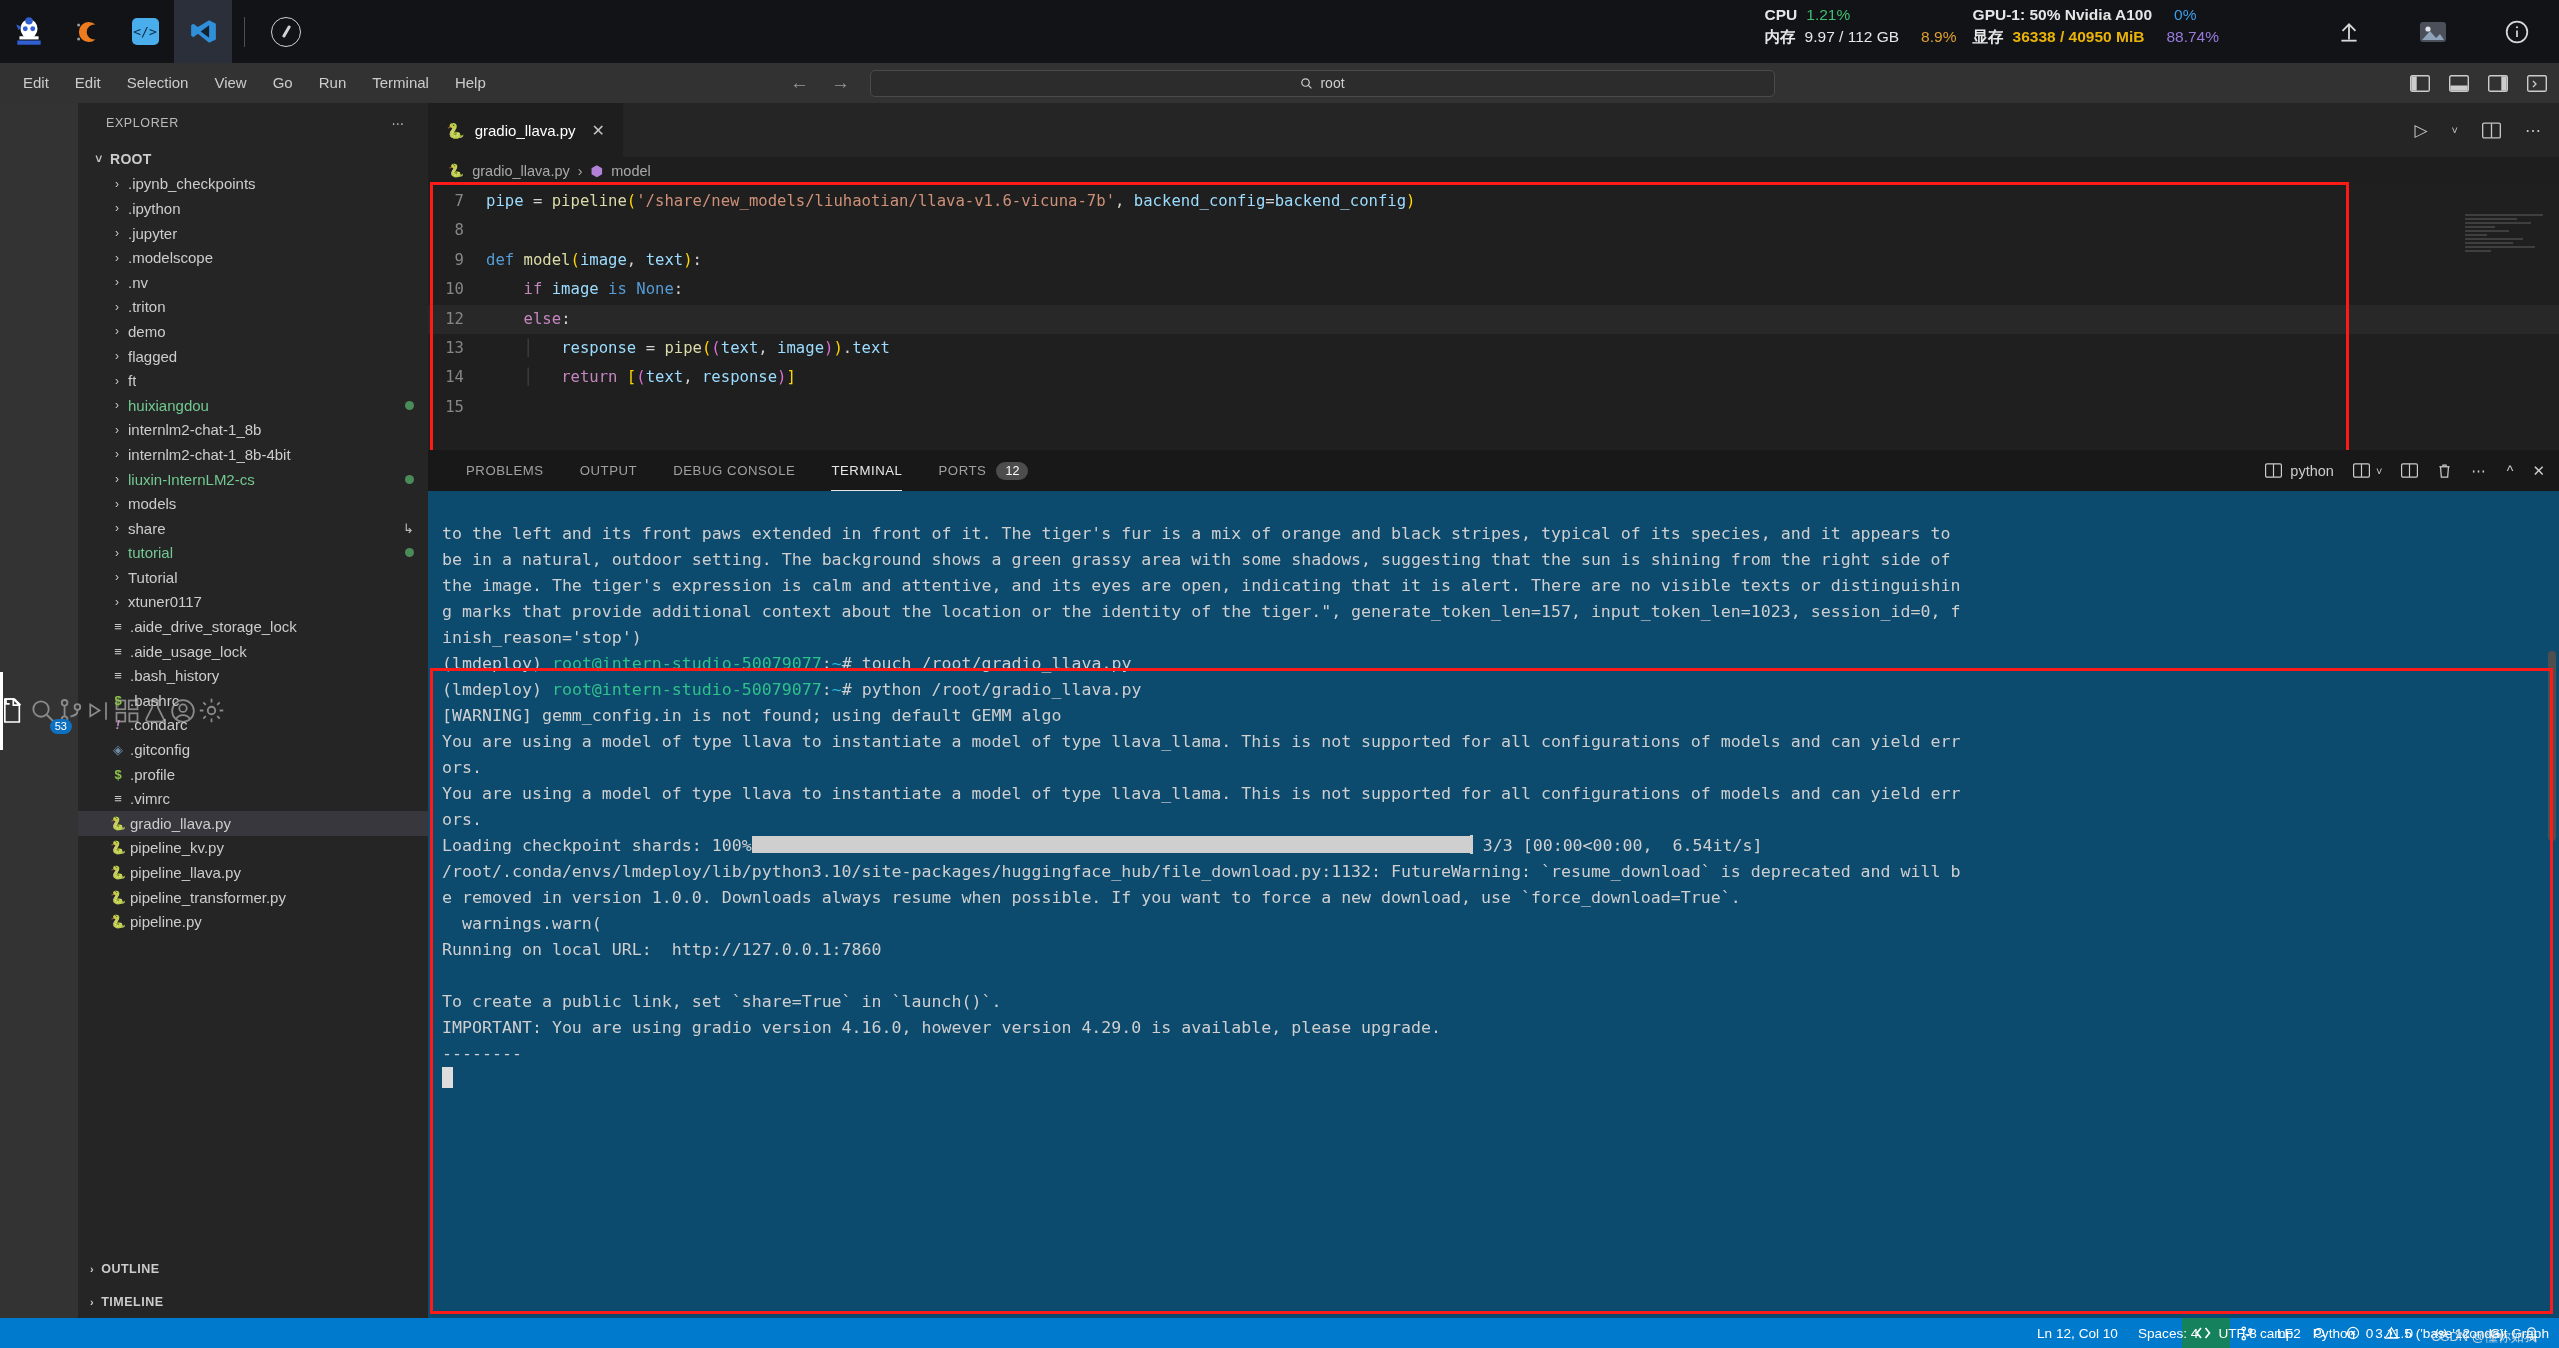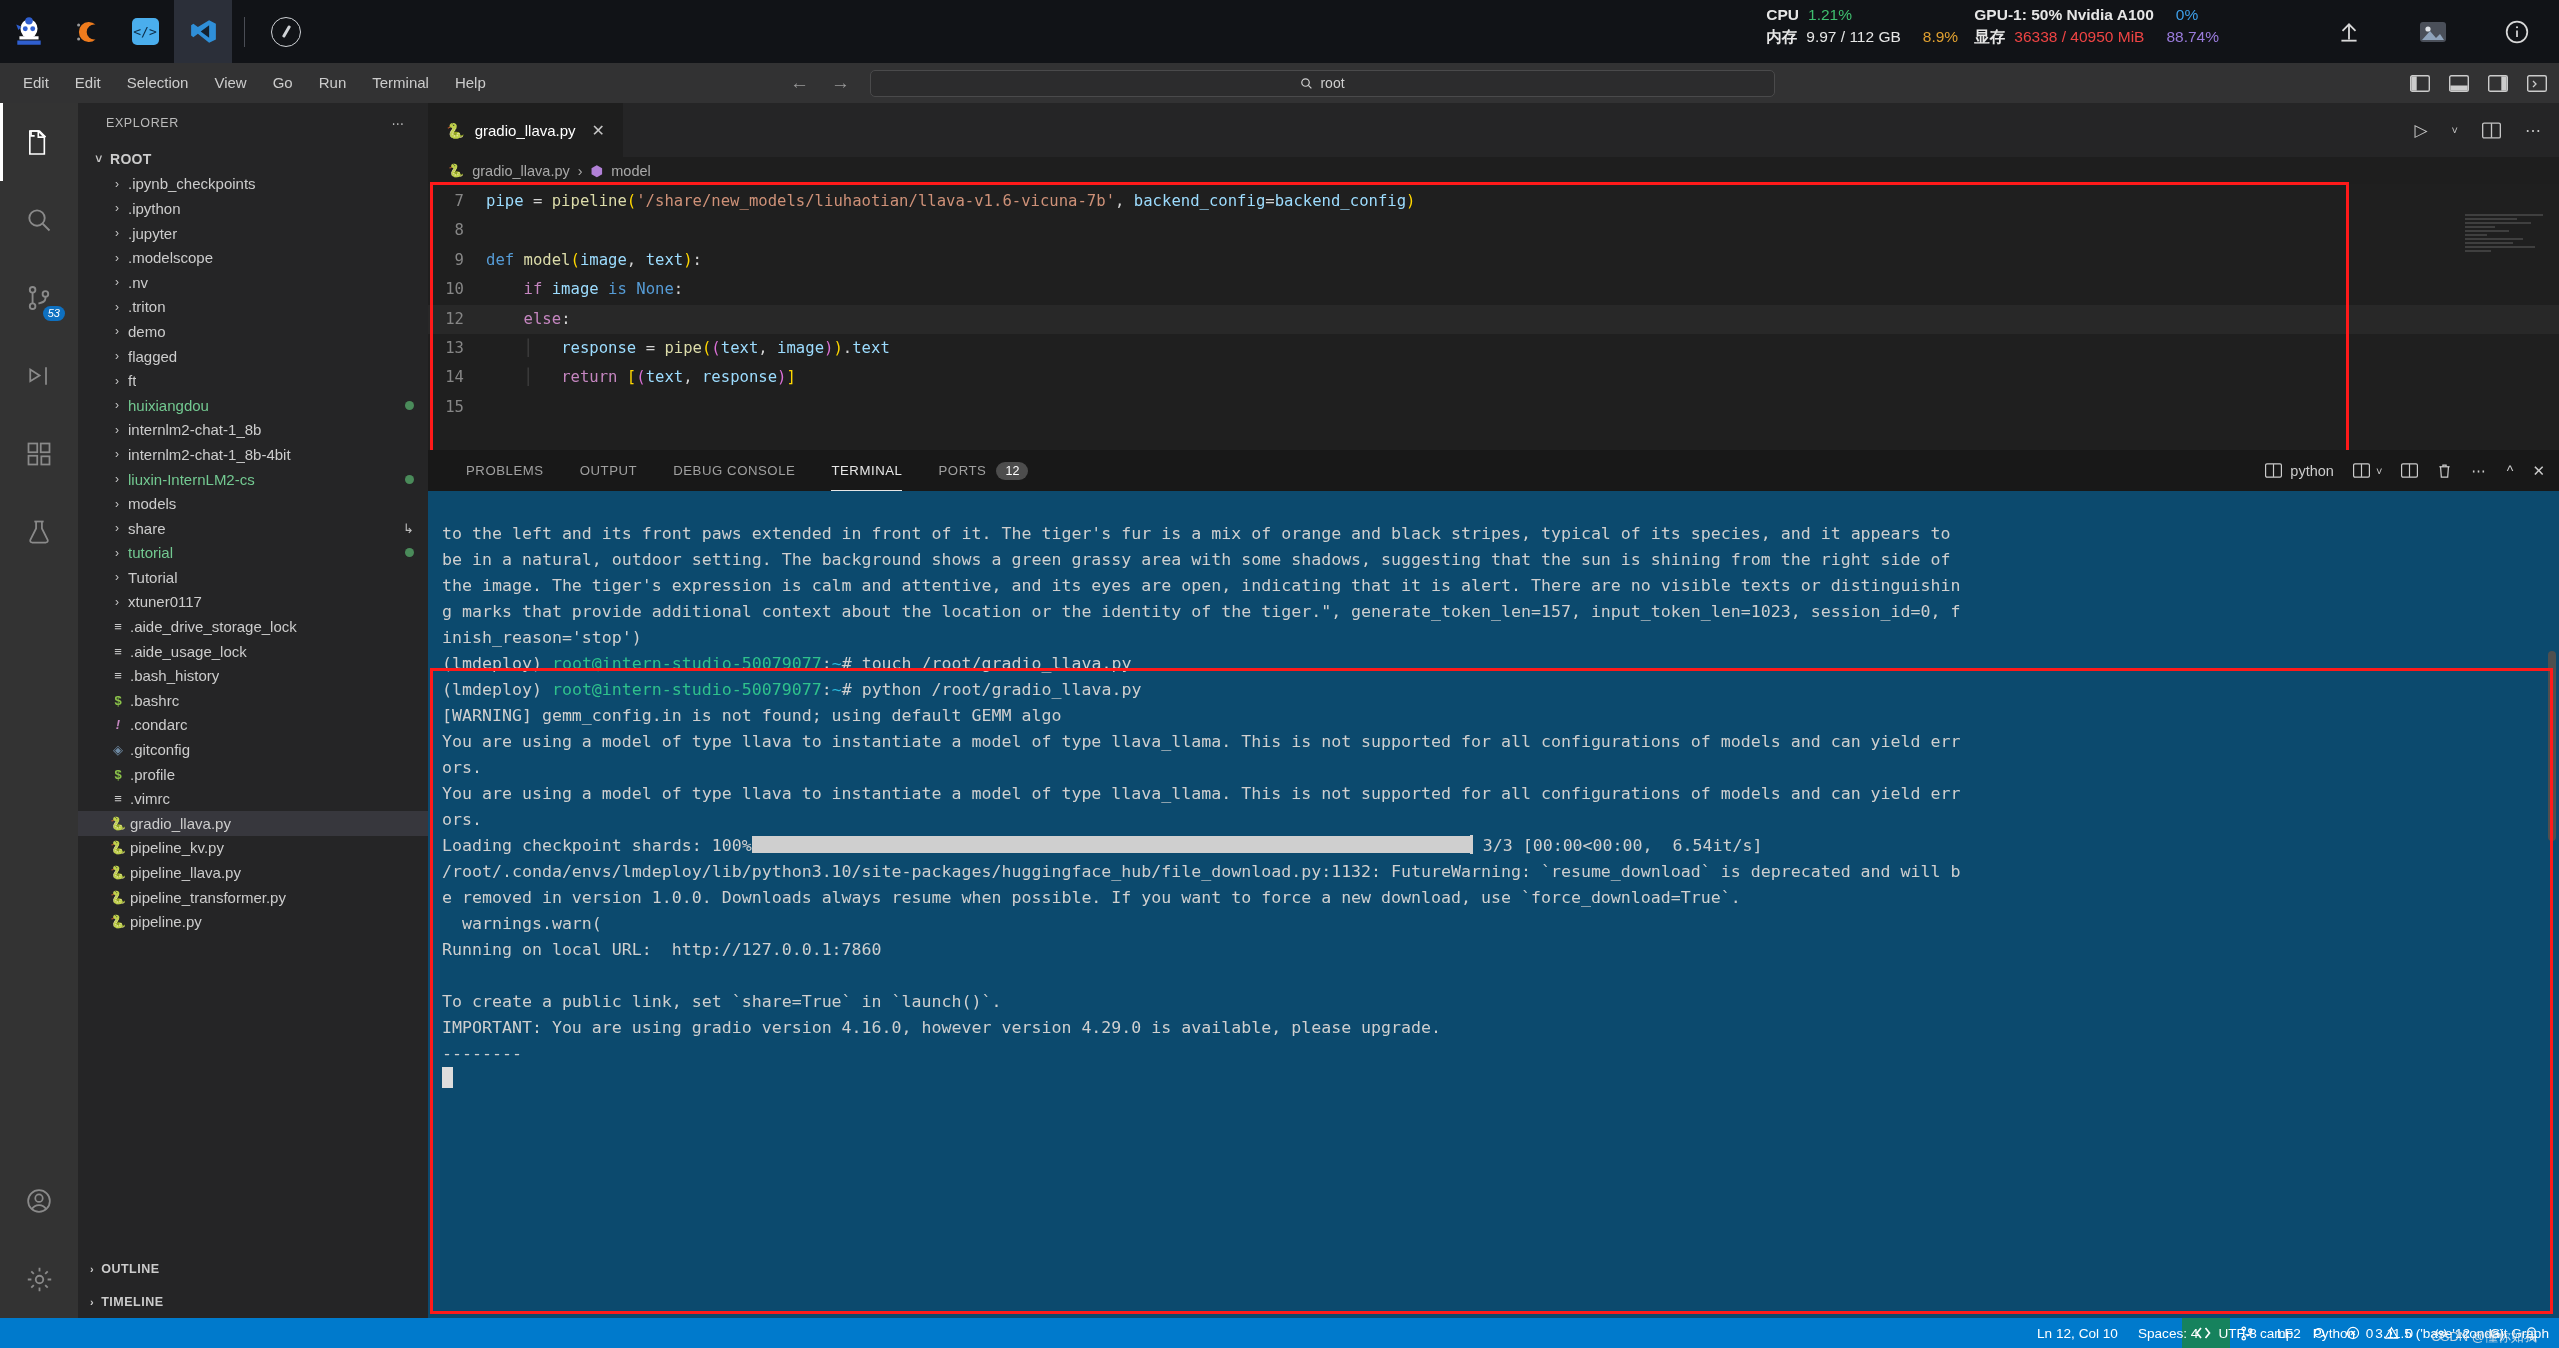--- a/index.html
+++ b/index.html
@@ -34,22 +34,22 @@
   .nav-arrows span { color:#9a9a9a; font-size:19px; }
   .searchbar { position:absolute; left:870px; width:905px; height:27px; background:#2c2c2d;
      border:1px solid #4a4a4b; border-radius:5px; display:flex; align-items:center;
      justify-content:center; gap:7px; font-size:14px; color:#cfcfcf; }
   .menubar-right { position:absolute; right:12px; display:flex; gap:19px; align-items:center; }
 
   
   .main { flex:1 1 auto; display:flex; min-height:0; }
 
   
-  .activitybar { width:78px; background:#333333; display:flex; flex-direction:column;
-     align-items:flex-end; flex:0 0 78px;font-style:italic; }
+  .activitybar { width:78px; background:#333333; display:flex; flex-direction:row;
+     align-items:center; flex:0 0 78px; }
   .ab-item { width:78px; height:78px; display:flex; align-items:center; justify-content:center;
      position:relative; color:#8a8a8a; }
   .ab-item.active { color:#ffffff; }
   .ab-item.active::before { content:""; position:absolute; left:0; top:0; bottom:0; width:3px; background:#ffffff; }
   .ab-badge { position:absolute; right:13px; bottom:16px; background:#0e70c0; color:#fff;
      font-size:11px; border-radius:9px; padding:1px 5px; line-height:13px; }
   .ab-spacer { flex:1; }
 
   
   .sidebar { width:350px; background:#252526; flex:0 0 350px; display:flex; flex-direction:column; }
@@ -191,21 +191,21 @@
       <span style="color:#3d9ee8;">0%</span>
     </div>
     <div class="statrow">
       <div class="stat-col1">
         <span class="lbl">内存</span>
         <span style="color:#e6e6e6;">9.97 / 112 GB</span>
         <span class="sep"></span>
         <span style="color:#e0a030;">8.9%</span>
       </div>
       <span class="lbl">显存</span>
-      <span style="color:#ef4444;">36338 / 40950 MiB</span>
+      <span style="color:#eab308;font-weight:bold;">36338 / 40950 MiB</span>
       <span class="sep"></span>
       <span style="color:#9a7bdc;">88.74%</span>
     </div>
   </div>
 
   <div class="brand-right">
     <div class="br-btn">
       <svg width="26" height="26" viewBox="0 0 24 24" fill="none" stroke="#d8d8d8" stroke-width="1.7">
         <path d="M12 19V5"></path>
           <path d="M6 11l6-6 6 6"></path>

